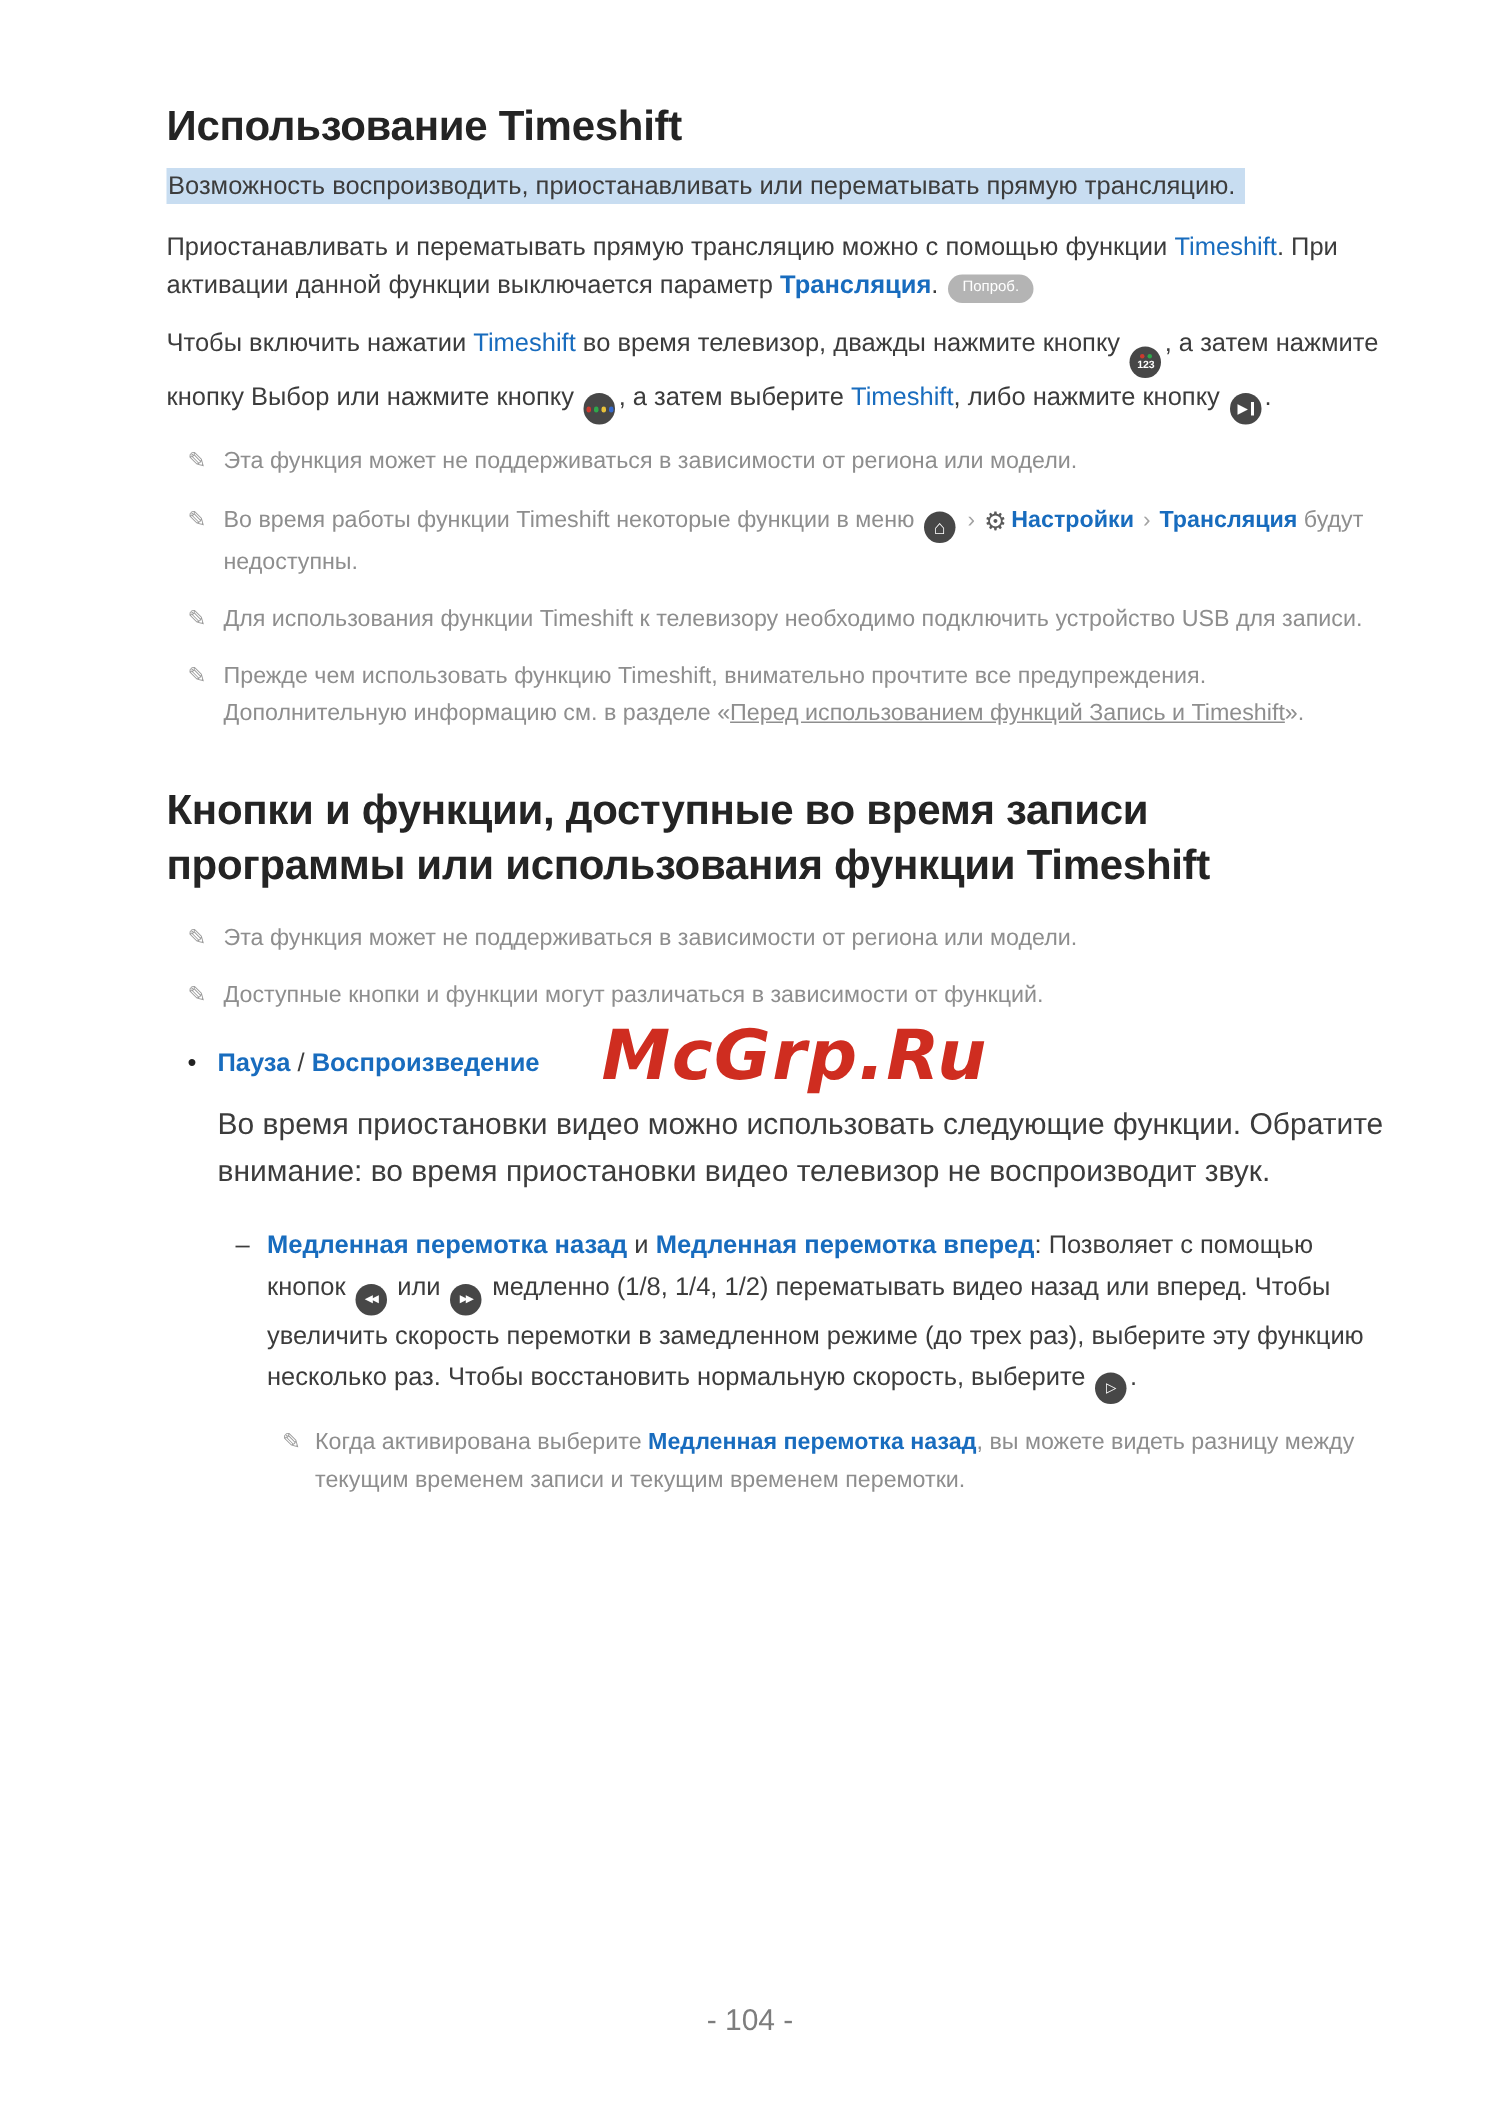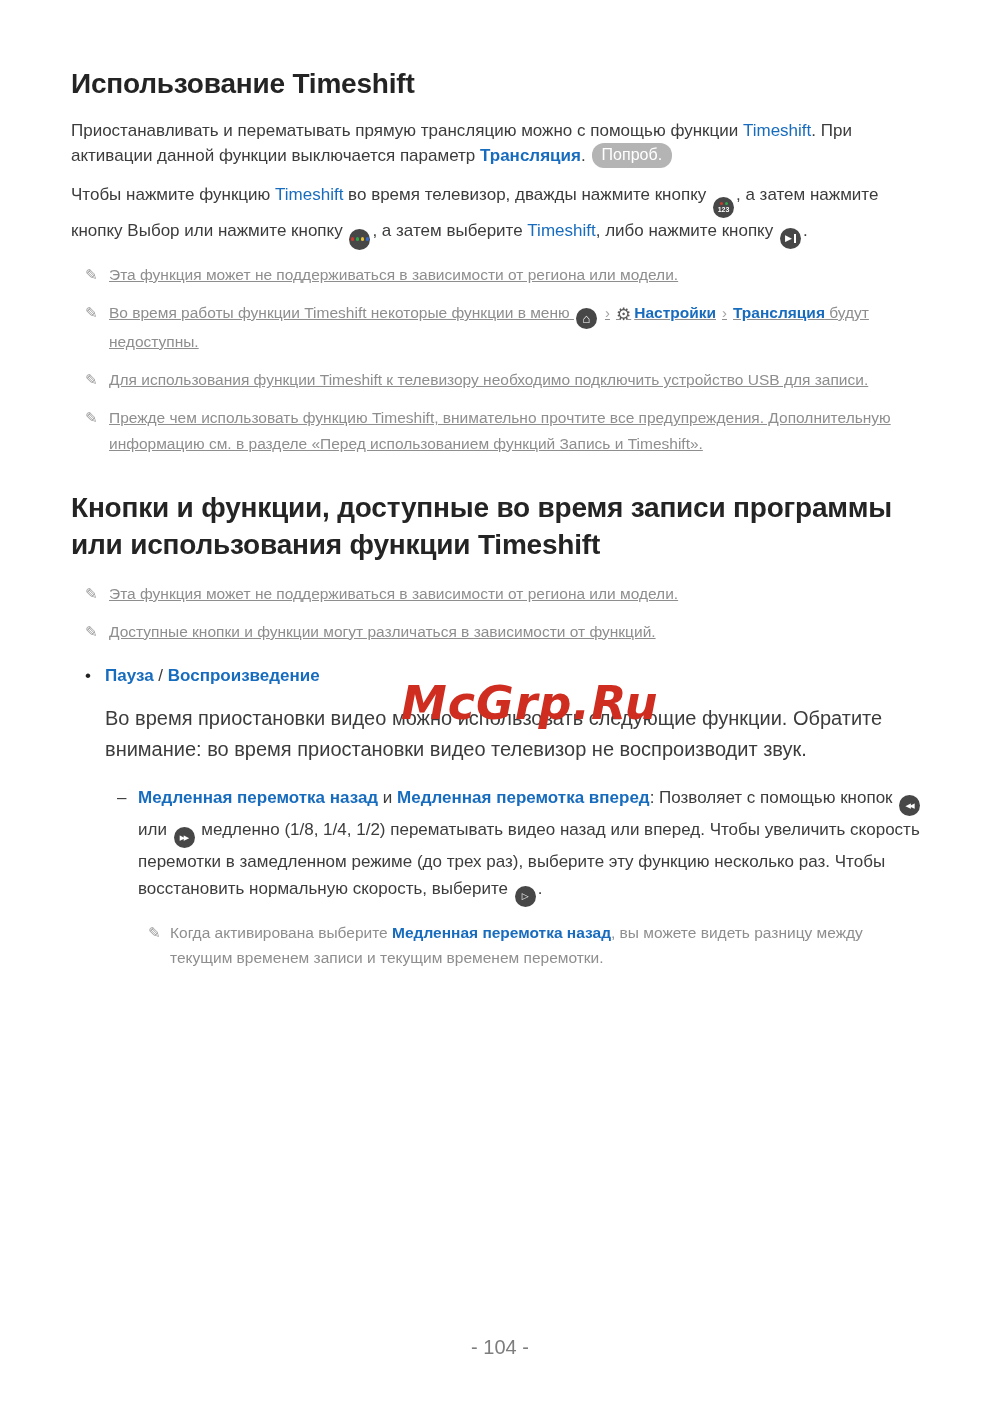--- a/index.html
+++ b/index.html
@@ -20,21 +20,21 @@
   * { box-sizing: border-box; }
   html, body { margin: 0; padding: 0; }
   body {
     width: 1000px; height: 1414px;
     background: #ffffff;
     position: relative;
     overflow: hidden;
     font-family: "Liberation Sans", "DejaVu Sans", sans-serif;
     color: var(--text, #3c3c3c);
   }
-  .content { padding: 66px 71px 0 71px; }
+  .content { padding: 66px 71px 0 111px; }
 
   h1, h2 {
     margin: 0;
     font-size: 28px;
     font-weight: 600;
     color: var(--heading, #242424);
     letter-spacing: -0.2px;
     line-height: 1.32;
   }
   h2 { margin-top: 34px; }
@@ -53,21 +53,21 @@
   }
   p.body.tight { margin-top: 13px; }
 
   .link { color: var(--link, #186cbe); text-decoration: none; }
   .link.bold { font-weight: 600; }
 
   .badge {
     display: inline-block;
     background: var(--badge_bg, #b4b4b4);
     color: #fff;
-    font-size: 16px;
+    font-size: 10px;
     line-height: 1;
     padding: 4px 10px 5px 10px;
     border-radius: 12px;
     margin-left: 6px;
     vertical-align: 1px;
   }
 
   
   .cicon {
     display: inline-flex;
@@ -110,21 +110,21 @@
     font-size: 15.5px;
     line-height: 1.62;
   }
   .notes li .pencil {
     width: 24px;
     flex-shrink: 0;
     color: #9a9a9a;
     font-size: 15px;
     padding-top: 1px;
   }
-  .notes li .ntext { flex: 1; text-decoration: underline; }
+  .notes li .ntext { flex: 1; }
   .ref-link { color: inherit; text-decoration: underline; }
 
   .bullet-item {
     display: flex;
     margin: 19px 0 0 14px;
     font-size: 17px;
     line-height: 1.5;
   }
   .bullet-item .marker { width: 20px; flex-shrink: 0; color: #222; }
   .sub-para {
@@ -171,24 +171,25 @@
     font-size: 20px;
   }
 </style>
 </head>
 <body>
 
 <div class="content">
 
   <h1>Использование Timeshift</h1>
 
+  <p class="lead"><span class="hl">Возможность воспроизводить, приостанавливать или перематывать прямую трансляцию.</span></p>
 
   <p class="body"><span>Приостанавливать и перематывать прямую трансляцию можно с помощью функции </span><span class="link">Timeshift</span><span>. При активации данной функции выключается параметр </span><span class="link bold">Трансляция</span><span>.</span><span class="badge">Попроб.</span></p>
 
-  <p class="body tight"><span>Чтобы нажмите функцию </span><span class="link">Timeshift</span><span> во время телевизор, дважды нажмите кнопку </span><span class="cicon num">
+  <p class="body tight"><span>Чтобы включить нажатии </span><span class="link">Timeshift</span><span> во время телевизор, дважды нажмите кнопку </span><span class="cicon num">
         <span class="dotrow">
           <span class="dot r"></span>
           <span class="dot g"></span>
         </span>
         <span class="numtxt">123</span>
       </span><span>, а затем нажмите кнопку Выбор или нажмите кнопку </span><span class="cicon colors">
         <span class="dotrow">
           <span class="dot r"></span>
           <span class="dot g"></span>
           <span class="dot y"></span>

